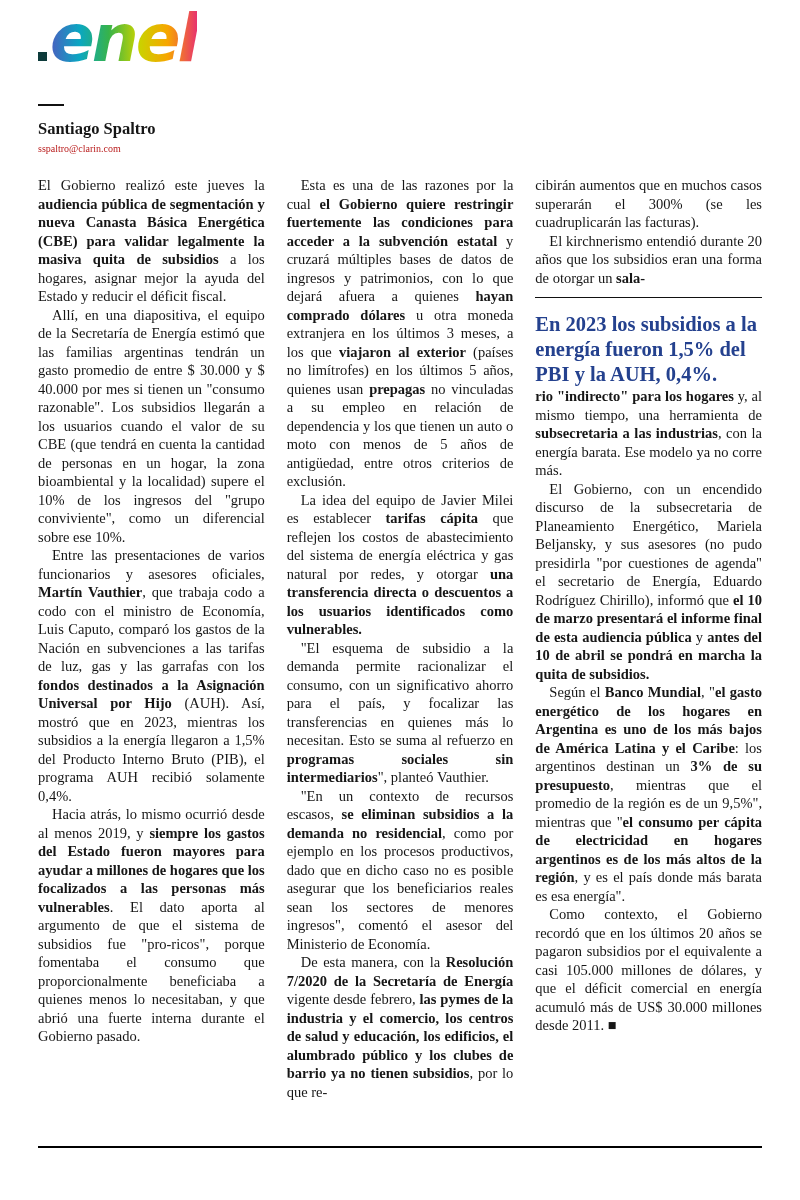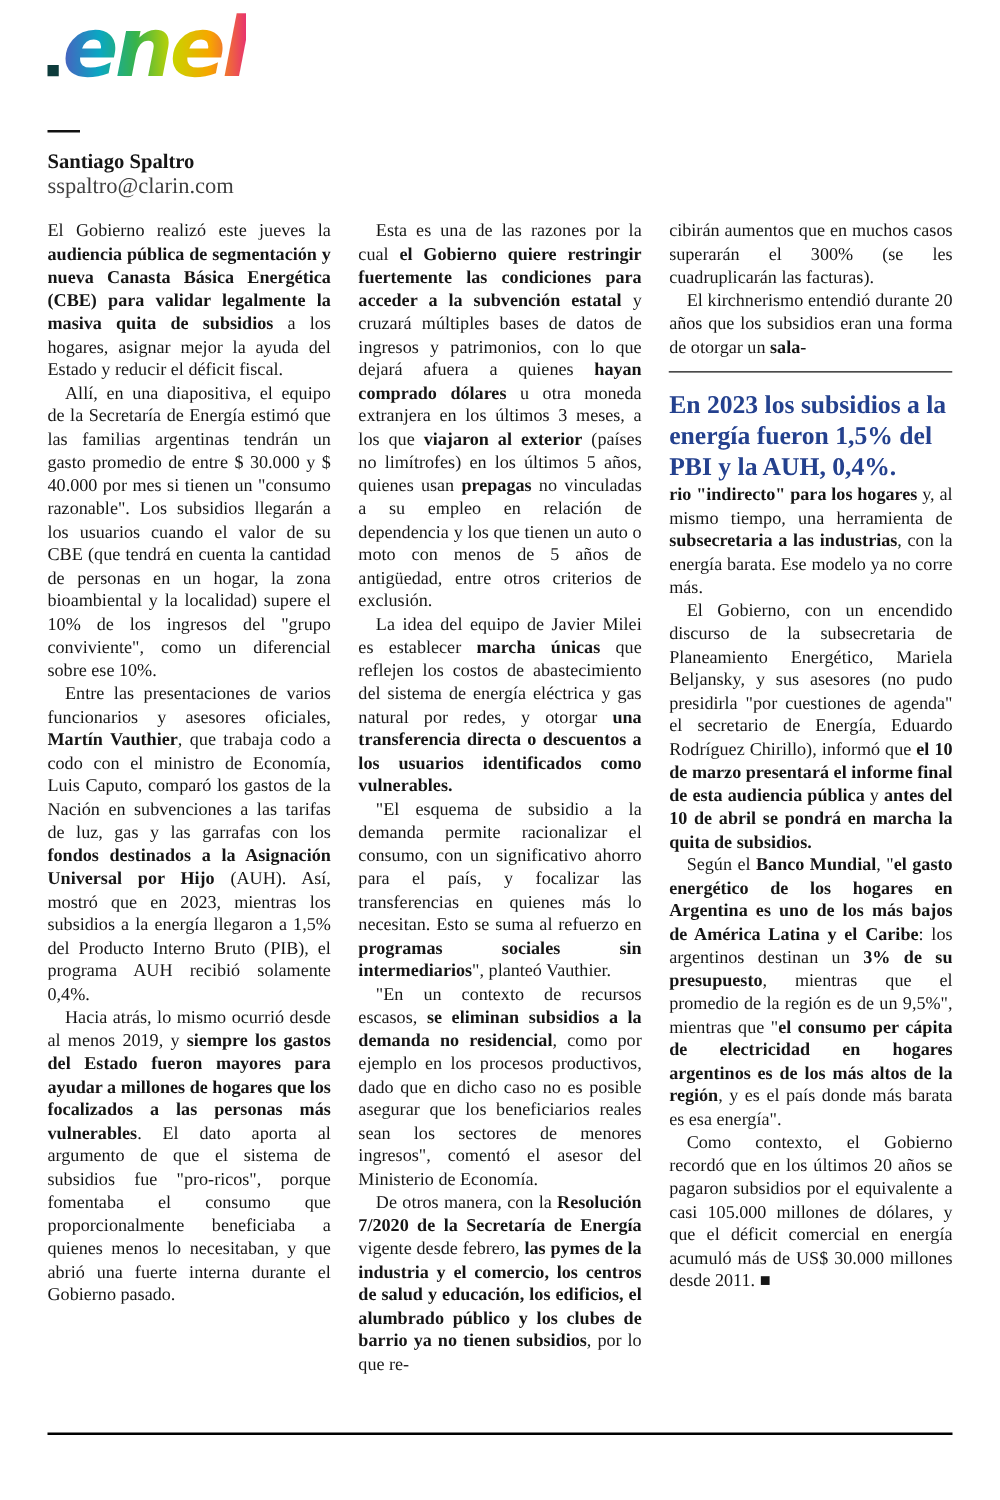--- a/index.html
+++ b/index.html
@@ -30,21 +30,21 @@
   }
   .logo-mark {
     position: absolute;
     left: 0px; top: 52px;
     width: 9px; height: 9px;
   }
   
   .byline-block { margin-top: 10px; }
   .byline-dash { width: 26px; height: 2px; background: #111; margin-bottom: 13px; }
   .byline-name { font-weight: bold; font-size: 16.5px; line-height: 20px; }
-  .byline-email { font-size: 18px; line-height: 19px; color: #404040; font-family: Liberation Serif, serif; }
+  .byline-email { font-size: 10px; line-height: 19px; color: #b91c1c; font-family: Liberation Serif, serif; }
   
   .columns {
     display: flex;
     gap: 22px;
     margin-top: 18px;
     height: 948px;
     overflow: hidden;
   }
   .col { flex: 1 1 0; min-width: 0; }
   .para {
@@ -93,24 +93,24 @@
 
   <div class="columns" id="columns">
       <div class="col">
         <p class="para no-indent"><span>El Gobierno realizó este jueves la </span><span class="b">audiencia pública de segmentación y nueva Canasta Básica Energética (CBE) para validar legalmente la masiva quita de subsidios</span><span> a los hogares, asignar mejor la ayuda del Estado y reducir el déficit fiscal.</span></p>
         <p class="para"><span>Allí, en una diapositiva, el equipo de la Secretaría de Energía estimó que las familias argentinas tendrán un gasto promedio de entre $ 30.000 y $ 40.000 por mes si tienen un "consumo razonable". Los subsidios llegarán a los usuarios cuando el valor de su CBE (que tendrá en cuenta la cantidad de personas en un hogar, la zona bioambiental y la localidad) supere el 10% de los ingresos del "grupo conviviente", como un diferencial sobre ese 10%.</span></p>
         <p class="para"><span>Entre las presentaciones de varios funcionarios y asesores oficiales, </span><span class="b">Martín Vauthier</span><span>, que trabaja codo a codo con el ministro de Economía, Luis Caputo, comparó los gastos de la Nación en subvenciones a las tarifas de luz, gas y las garrafas con los </span><span class="b">fondos destinados a la Asignación Universal por Hijo</span><span> (AUH). Así, mostró que en 2023, mientras los subsidios a la energía llegaron a 1,5% del Producto Interno Bruto (PIB), el programa AUH recibió solamente 0,4%.</span></p>
         <p class="para"><span>Hacia atrás, lo mismo ocurrió desde al menos 2019, y </span><span class="b">siempre los gastos del Estado fueron mayores para ayudar a millones de hogares que los focalizados a las personas más vulnerables</span><span>. El dato aporta al argumento de que el sistema de subsidios fue "pro-ricos", porque fomentaba el consumo que proporcionalmente beneficiaba a quienes menos lo necesitaban, y que abrió una fuerte interna durante el Gobierno pasado.</span></p>
       </div>
       <div class="col">
         <p class="para"><span>Esta es una de las razones por la cual </span><span class="b">el Gobierno quiere restringir fuertemente las condiciones para acceder a la subvención estatal</span><span> y cruzará múltiples bases de datos de ingresos y patrimonios, con lo que dejará afuera a quienes </span><span class="b">hayan comprado dólares</span><span> u otra moneda extranjera en los últimos 3 meses, a los que </span><span class="b">viajaron al exterior</span><span> (países no limítrofes) en los últimos 5 años, quienes usan </span><span class="b">prepagas</span><span> no vinculadas a su empleo en relación de dependencia y los que tienen un auto o moto con menos de 5 años de antigüedad, entre otros criterios de exclusión.</span></p>
-        <p class="para"><span>La idea del equipo de Javier Milei es establecer </span><span class="b">marcha únicas</span><span> que reflejen los costos de abastecimiento del sistema de energía eléctrica y gas natural por redes, y otorgar </span><span class="b">una transferencia directa o descuentos a los usuarios identificados como vulnerables.</span></p>
+        <p class="para"><span>La idea del equipo de Javier Milei es establecer </span><span class="b">tarifas cápita</span><span> que reflejen los costos de abastecimiento del sistema de energía eléctrica y gas natural por redes, y otorgar </span><span class="b">una transferencia directa o descuentos a los usuarios identificados como vulnerables.</span></p>
         <p class="para"><span>"El esquema de subsidio a la demanda permite racionalizar el consumo, con un significativo ahorro para el país, y focalizar las transferencias en quienes más lo necesitan. Esto se suma al refuerzo en </span><span class="b">programas sociales sin intermediarios</span><span>", planteó Vauthier.</span></p>
         <p class="para"><span>"En un contexto de recursos escasos, </span><span class="b">se eliminan subsidios a la demanda no residencial</span><span>, como por ejemplo en los procesos productivos, dado que en dicho caso no es posible asegurar que los beneficiarios reales sean los sectores de menores ingresos", comentó el asesor del Ministerio de Economía.</span></p>
-        <p class="para"><span>De otros manera, con la </span><span class="b">Resolución 7/2020 de la Secretaría de Energía</span><span> vigente desde febrero, </span><span class="b">las pymes de la industria y el comercio, los centros de salud y educación, los edificios, el alumbrado público y los clubes de barrio ya no tienen subsidios</span><span>, por lo que re-</span></p>
+        <p class="para"><span>De esta manera, con la </span><span class="b">Resolución 7/2020 de la Secretaría de Energía</span><span> vigente desde febrero, </span><span class="b">las pymes de la industria y el comercio, los centros de salud y educación, los edificios, el alumbrado público y los clubes de barrio ya no tienen subsidios</span><span>, por lo que re-</span></p>
       </div>
       <div class="col">
         <p class="para no-indent"><span>cibirán aumentos que en muchos casos superarán el 300% (se les cuadruplicarán las facturas).</span></p>
         <p class="para"><span>El kirchnerismo entendió durante 20 años que los subsidios eran una forma de otorgar un </span><span class="b">sala-</span></p>
         <div class="pullquote">En 2023 los subsidios a la energía fueron 1,5% del PBI y la AUH, 0,4%.</div>
         <p class="para no-indent"><span class="b">rio "indirecto" para los hogares</span><span> y, al mismo tiempo, una herramienta de </span><span class="b">subsecretaria a las industrias</span><span>, con la energía barata. Ese modelo ya no corre más.</span></p>
         <p class="para"><span>El Gobierno, con un encendido discurso de la subsecretaria de Planeamiento Energético, Mariela Beljansky, y sus asesores (no pudo presidirla "por cuestiones de agenda" el secretario de Energía, Eduardo Rodríguez Chirillo), informó que </span><span class="b">el 10 de marzo presentará el informe final de esta audiencia pública</span><span> y </span><span class="b">antes del 10 de abril se pondrá en marcha la quita de subsidios.</span></p>
         <p class="para"><span>Según el </span><span class="b">Banco Mundial</span><span>, "</span><span class="b">el gasto energético de los hogares en Argentina es uno de los más bajos de América Latina y el Caribe</span><span>: los argentinos destinan un </span><span class="b">3% de su presupuesto</span><span>, mientras que el promedio de la región es de un 9,5%", mientras que "</span><span class="b">el consumo per cápita de electricidad en hogares argentinos es de los más altos de la región</span><span>, y es el país donde más barata es esa energía".</span></p>
         <p class="para"><span>Como contexto, el Gobierno recordó que en los últimos 20 años se pagaron subsidios por el equivalente a casi 105.000 millones de dólares, y que el déficit comercial en energía acumuló más de US$ 30.000 millones desde 2011. </span><span>■</span></p>
       </div>

